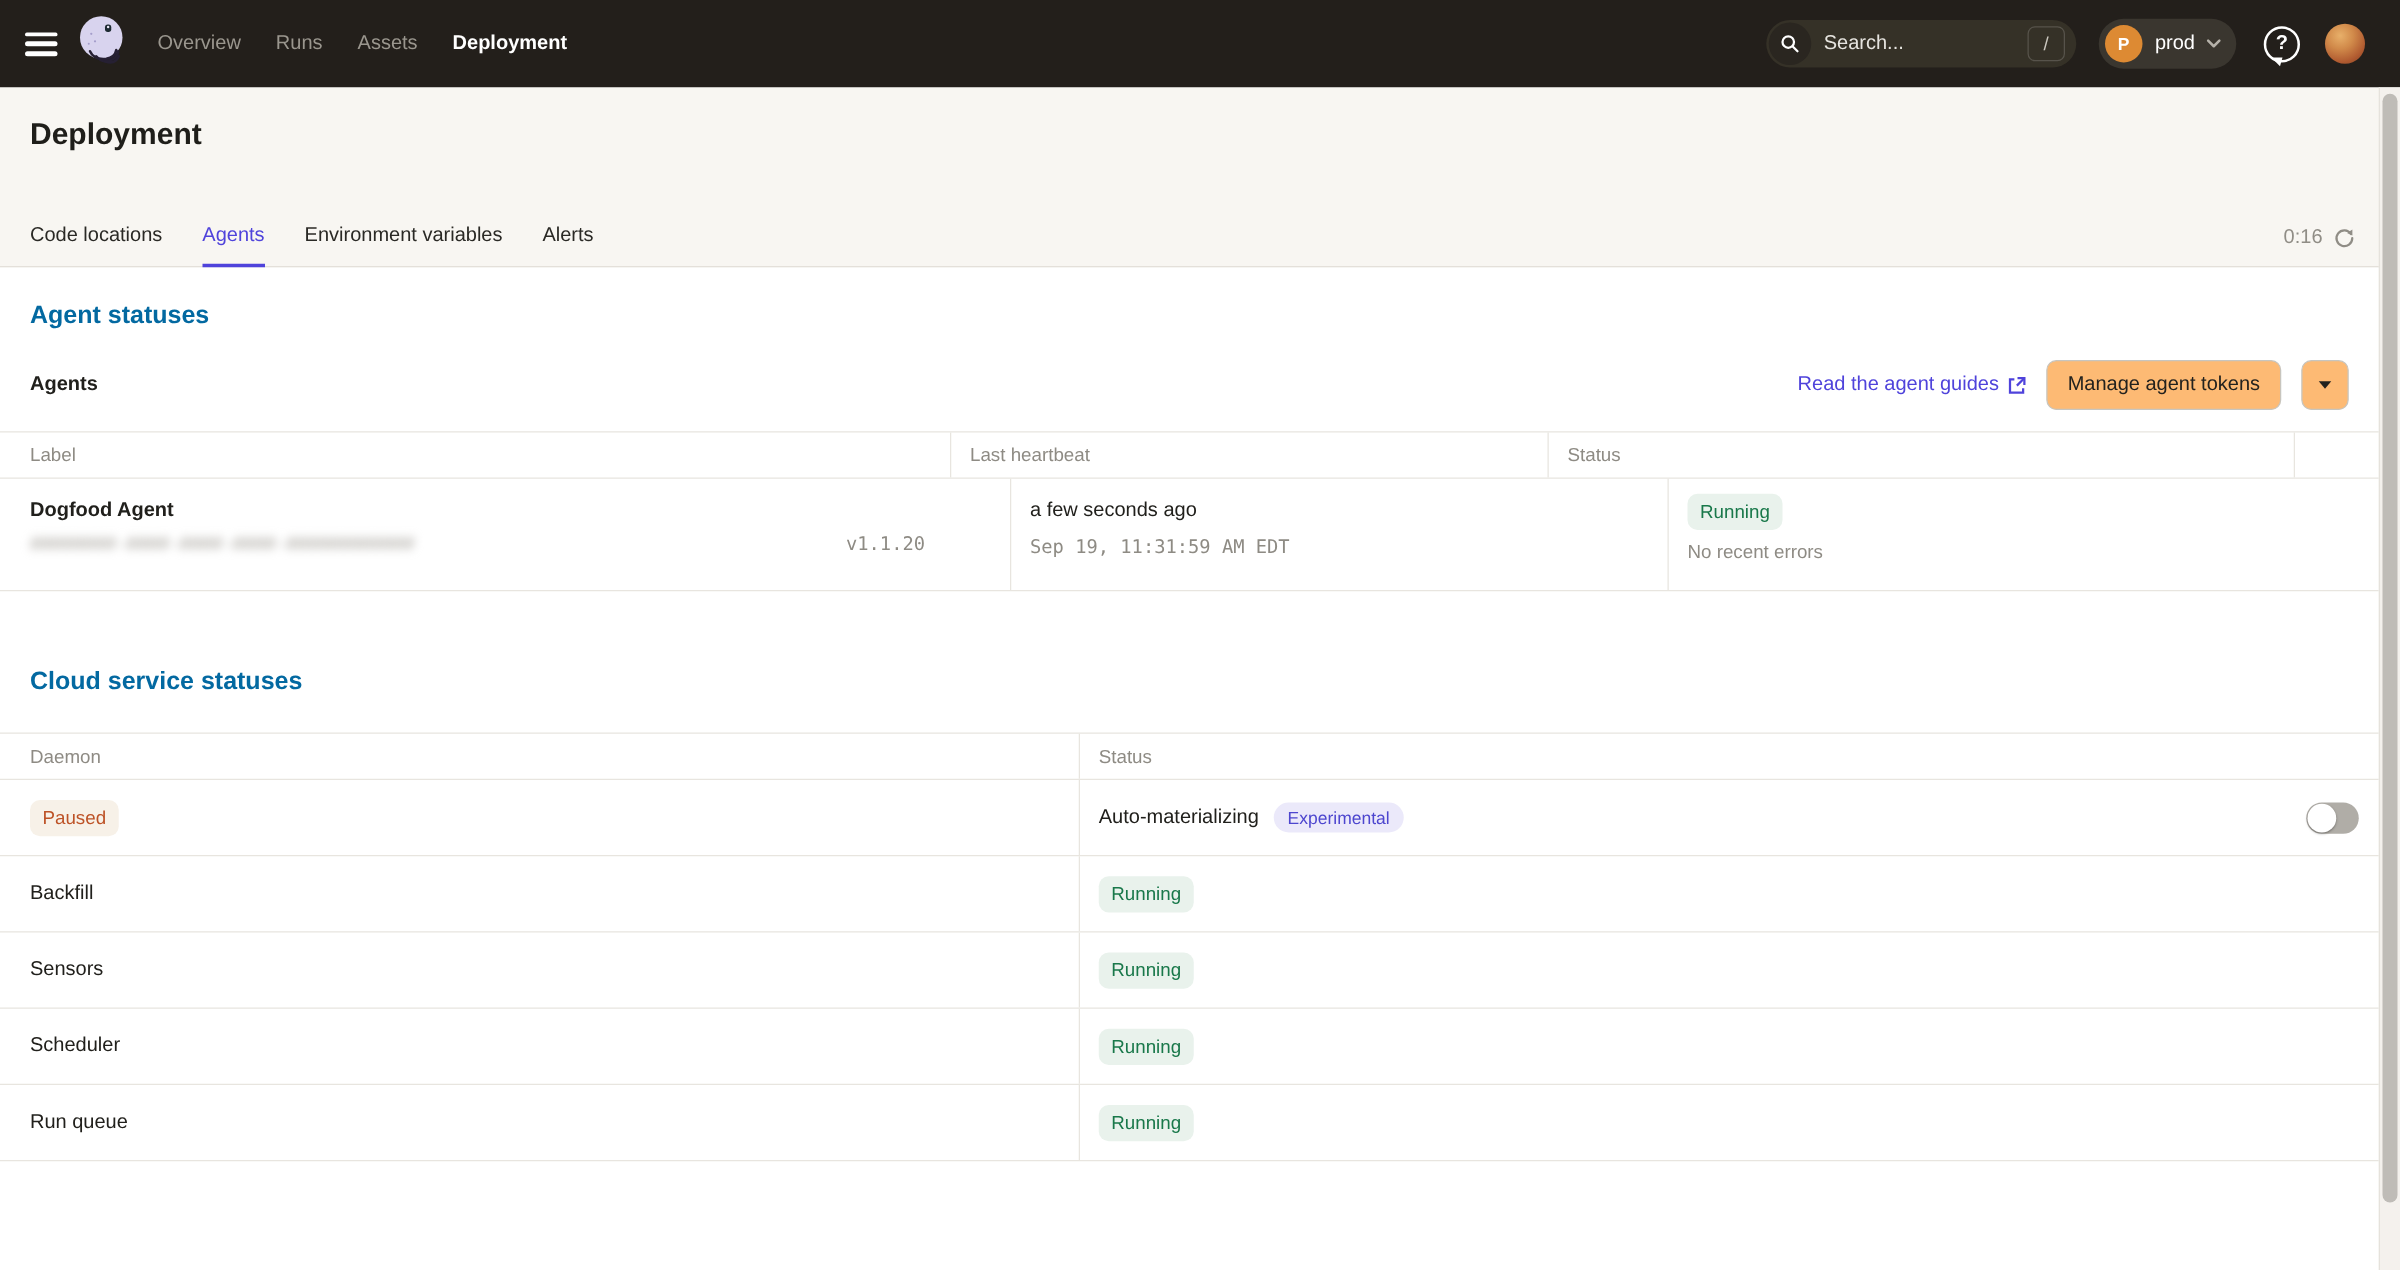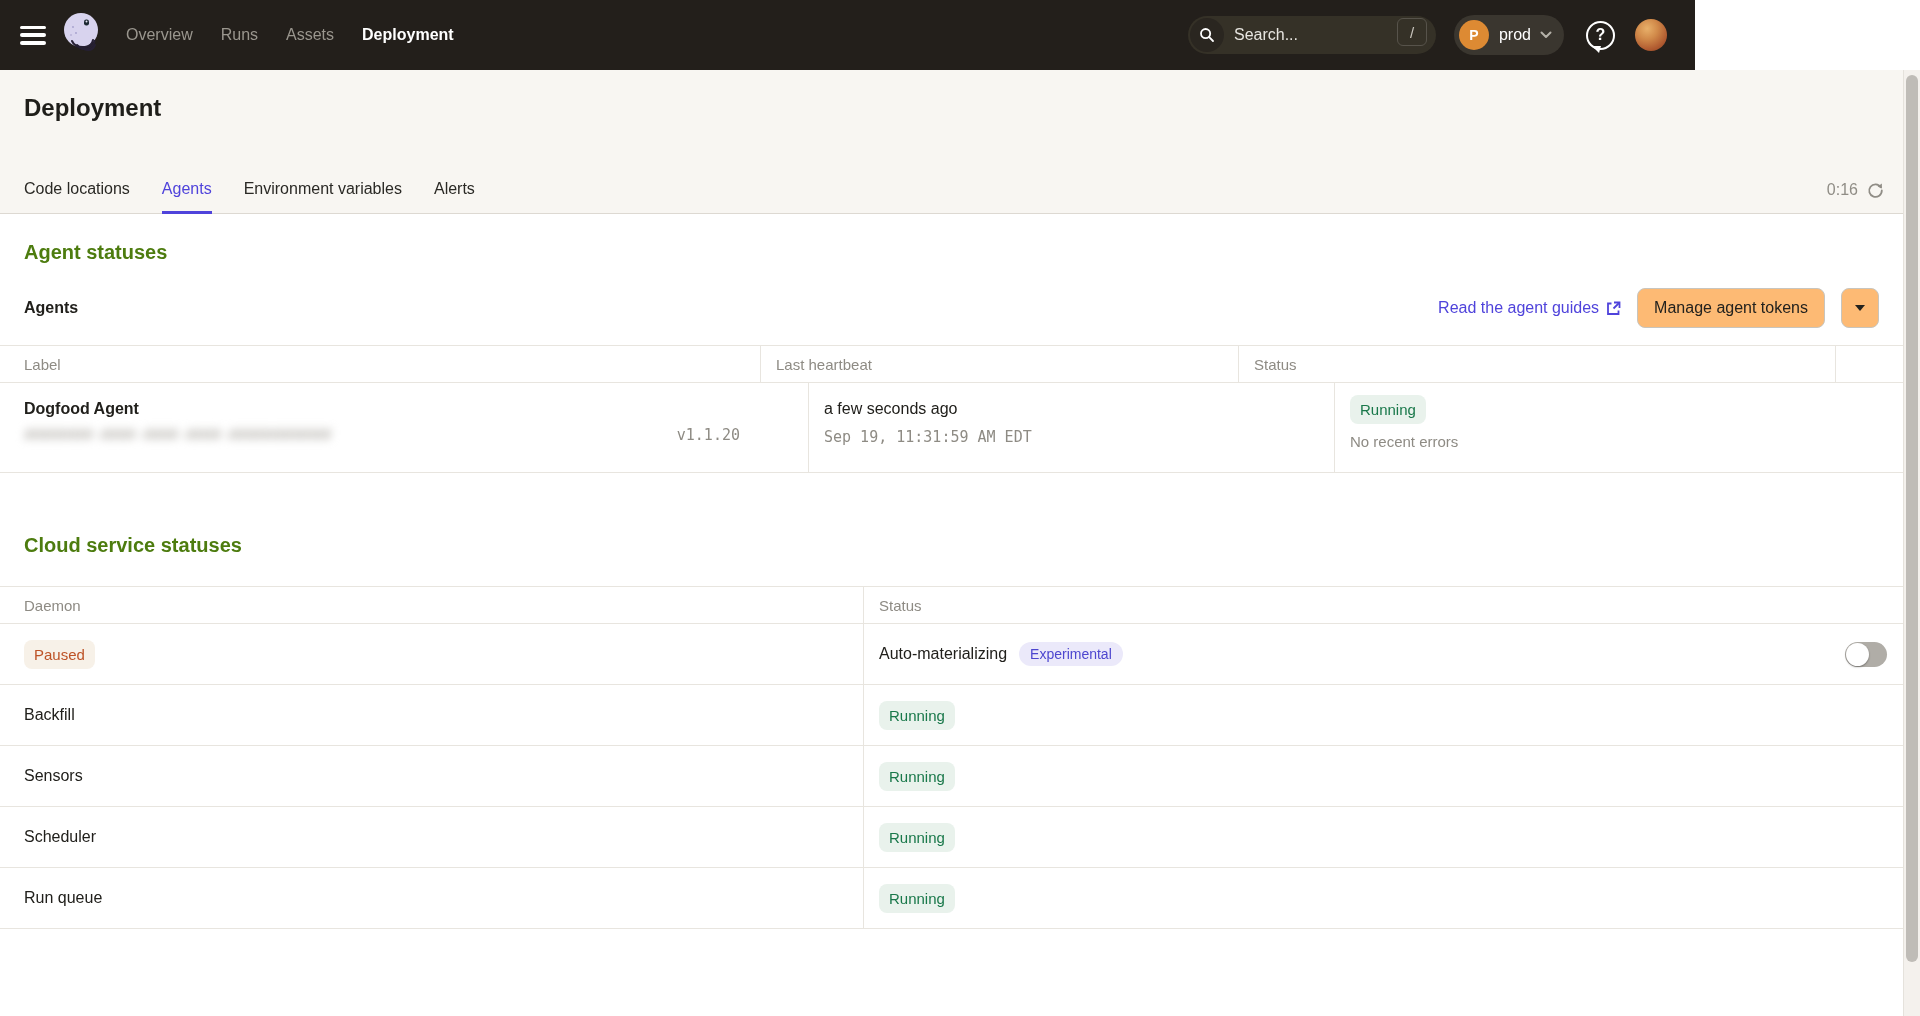--- a/index.html
+++ b/index.html
@@ -1,30 +1,30 @@
 <!DOCTYPE html>
 <html><head>
 <meta charset="utf-8">
 <style>
   * { box-sizing: border-box; margin: 0; padding: 0; }
   html,body { width:1920px; height:1016px; overflow:hidden; }
   body { font-family:"Liberation Sans", sans-serif; background:#ffffff; color:#21201c; position:relative; }
   .mono { font-family:"DejaVu Sans Mono","Liberation Mono",monospace; }
 
   
-  .topnav { position:absolute; top:0; left:0; width:1695px; height:70px; background:#231f1b;
+  .topnav { position:absolute; top:0; left:0; width:1920px; height:70px; background:#231f1b;
             display:flex; align-items:center; padding:0 28px 0 20px; }
   .hamburger { width:26px; height:19px; display:flex; flex-direction:column; justify-content:space-between; cursor:pointer; }
   .hamburger span { display:block; height:3.5px; border-radius:2px; background:#ffffff; }
   .logo { margin-left:14px; width:42px; height:48px; display:flex; align-items:center; }
   .nav-links { display:flex; align-items:center; gap:28px; margin-left:24px; }
   .nav-link { font-size:16px; color:#9a968e; text-decoration:none; cursor:pointer; }
   .nav-link.active { color:#ffffff; font-weight:bold; }
   .nav-right { margin-left:auto; display:flex; align-items:center; }
-  .searchbox { width:248px; height:38px; border-radius:19px; background:#353127; display:flex; padding:2px; }
+  .searchbox { width:248px; height:38px; border-radius:19px; background:#353127; display:flex; align-items:center; padding:2px; }
   .search-icon-wrap { width:34px; height:34px; border-radius:50%; background:#2a2620; display:flex; align-items:center; justify-content:center; flex:none; }
   .searchbox input { background:transparent; border:none; outline:none; color:#f1efea; font-size:16px;
                      font-family:"Liberation Sans",sans-serif; width:130px; margin-left:10px; }
   .searchbox input::placeholder { color:#f1efea; opacity:.95; }
   .slash-key { margin-left:auto; margin-right:7px; width:30px; height:28px; border:1px solid #57534b; border-radius:6px;
                color:#cbc7bf; font-size:15px; display:flex; align-items:center; justify-content:center; }
   .org-pill { margin-left:18px; height:40px; border-radius:20px; background:#3a362f; display:flex; align-items:center;
               padding:5px 12px 5px 5px; cursor:pointer; }
   .org-avatar { width:30px; height:30px; border-radius:50%; display:flex; align-items:center; justify-content:center;
                 color:#fff; font-size:14px; font-weight:bold; }
@@ -42,21 +42,21 @@
                  border-bottom:1px solid #ddd9d2; }
   .page-title { position:absolute; top:24px; left:24px; font-size:24px; font-weight:bold; color:#1f1e1a; }
   .tabs { position:absolute; bottom:-1px; left:24px; display:flex; gap:32px; }
   .tab { font-size:16px; color:#2a2925; padding:10px 0 13px; cursor:pointer; border-bottom:3px solid transparent; }
   .tab.active { color:#4f43db; border-bottom-color:#4f43db; }
   .countdown { position:absolute; right:36px; bottom:14px; display:flex; align-items:center; gap:9px;
                color:#908d86; font-size:16px; }
 
   
   .content { position:absolute; top:214px; left:0; width:1903px; background:#ffffff; }
-  .section-heading { margin:24px 24px 0; font-size:20px; line-height:28px; font-weight:bold; color:#4d7c0f; }
+  .section-heading { margin:24px 24px 0; font-size:20px; line-height:28px; font-weight:bold; color:#0369a1; }
   .agents-toolbar { margin:20px 24px 0; height:44px; display:flex; align-items:center; }
   .list-heading { font-size:16px; font-weight:bold; }
   .toolbar-right { margin-left:auto; display:flex; align-items:center; gap:16px; }
   .guides-link { display:flex; align-items:center; gap:7px; color:#4f43db; font-size:16px; text-decoration:none; cursor:pointer; }
   .btn { height:40px; background:#fdba74; border:1px solid #c8c5be; border-radius:8px; font-size:16px;
          color:#23221e; font-family:"Liberation Sans",sans-serif; cursor:pointer; }
   .btn-tokens { padding:0 16px; }
   .btn-caret { width:38px; display:flex; align-items:center; justify-content:center; }
   .caret-down { width:0; height:0; border-left:5px solid transparent; border-right:5px solid transparent; border-top:6px solid #23221e; }
 

